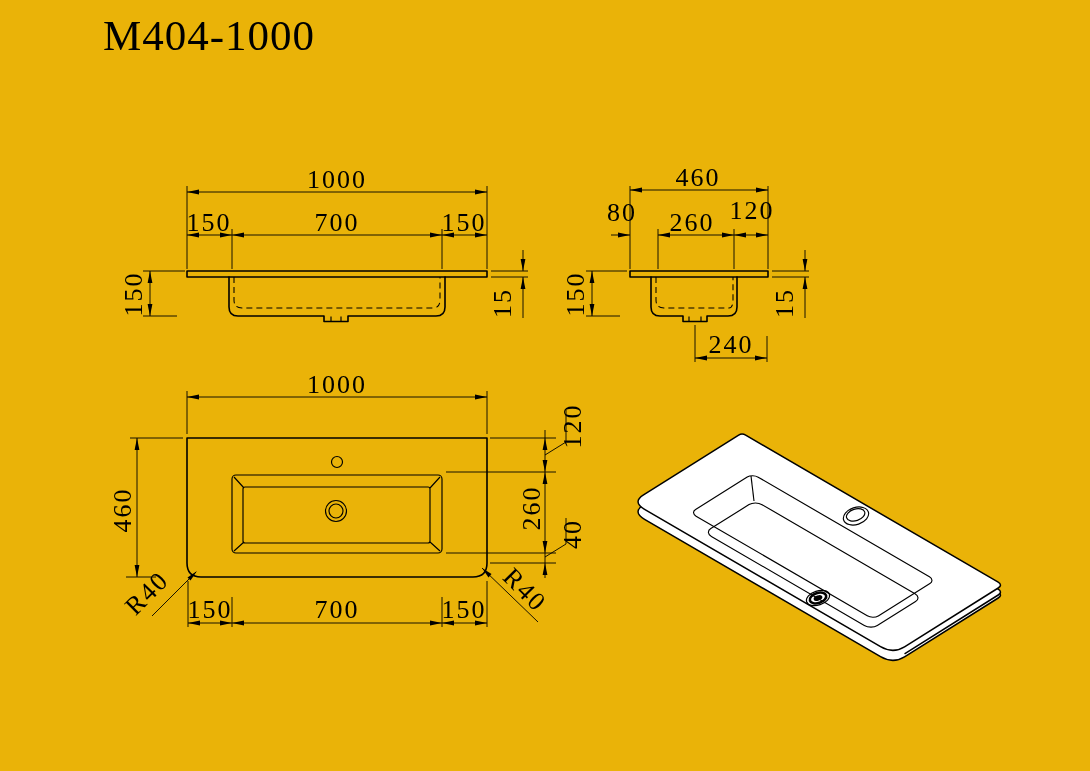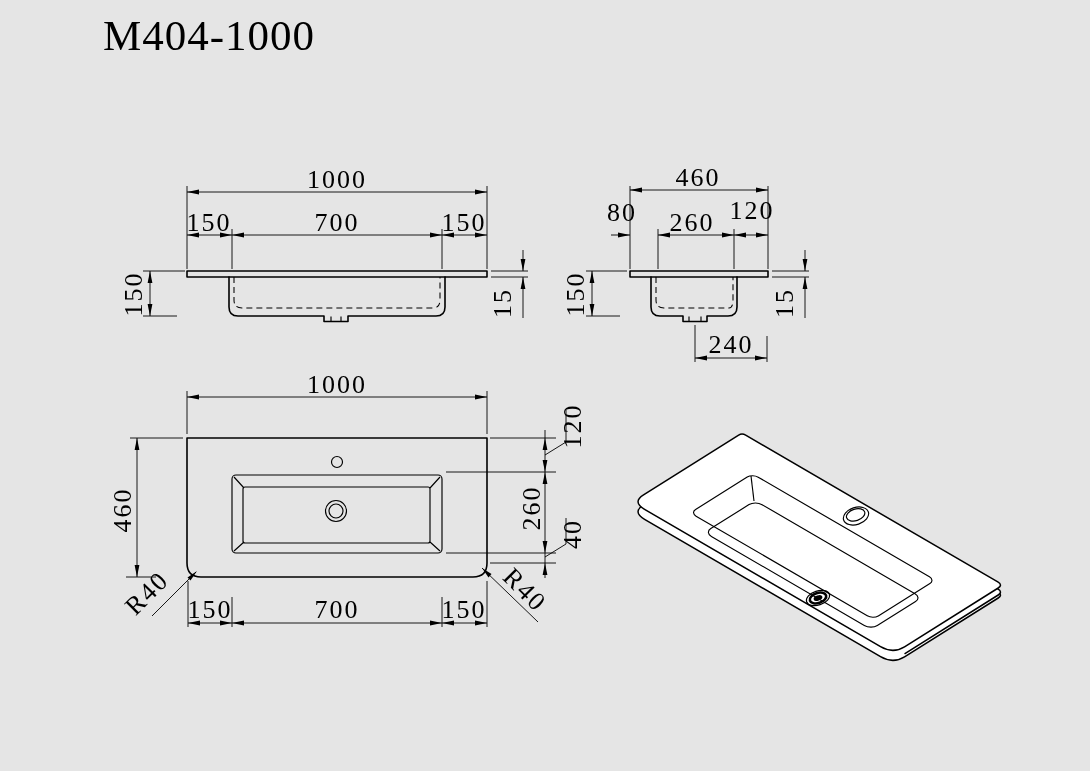--- a/index.html
+++ b/index.html
@@ -1,16 +1,16 @@
 <!DOCTYPE html>
 <html><head>
 <meta charset="utf-8">
 <style>
   html,body{margin:0;padding:0;background:#ffffff;}
-  .stage{position:relative;width:1090px;height:771px;background:#e5e5e5;overflow:hidden;}
+  .stage{position:relative;width:1090px;height:771px;background:#eab308;overflow:hidden;}
   svg{display:block;}
   text{font-family:"Liberation Serif", serif; fill:#000;}
   .title-txt{font-size:43px;letter-spacing:1px;}
   .dim-txt{font-size:26px;letter-spacing:2px;}
   .draw{fill:none;stroke:#000;stroke-width:1.6;stroke-linejoin:round;stroke-linecap:round;}
   .thin{fill:none;stroke:#000;stroke-width:1.15;stroke-linejoin:round;}
   .dash{fill:none;stroke:#000;stroke-width:1.05;stroke-dasharray:6 4;}
   .dim{fill:none;stroke:#000;stroke-width:0.9;}
   .arrfill{fill:#000;stroke:none;}
   .wfill{fill:#fff;stroke:#000;stroke-width:1.5;stroke-linejoin:round;}

